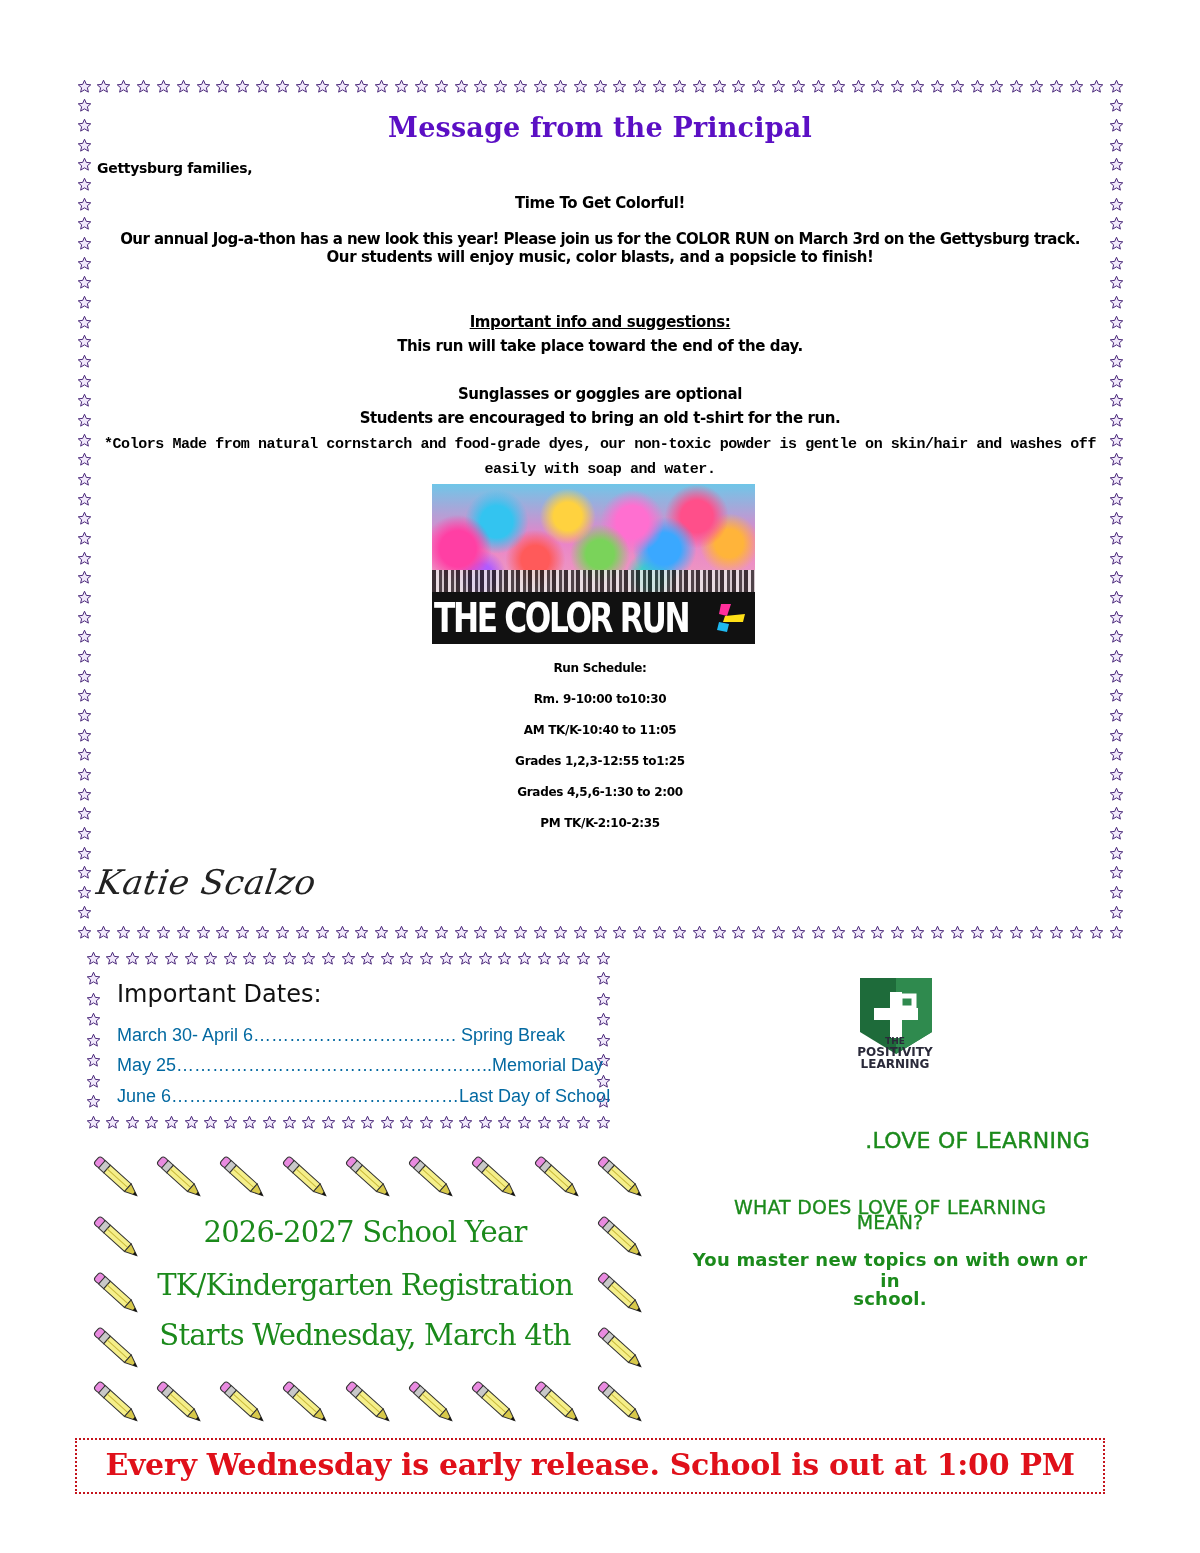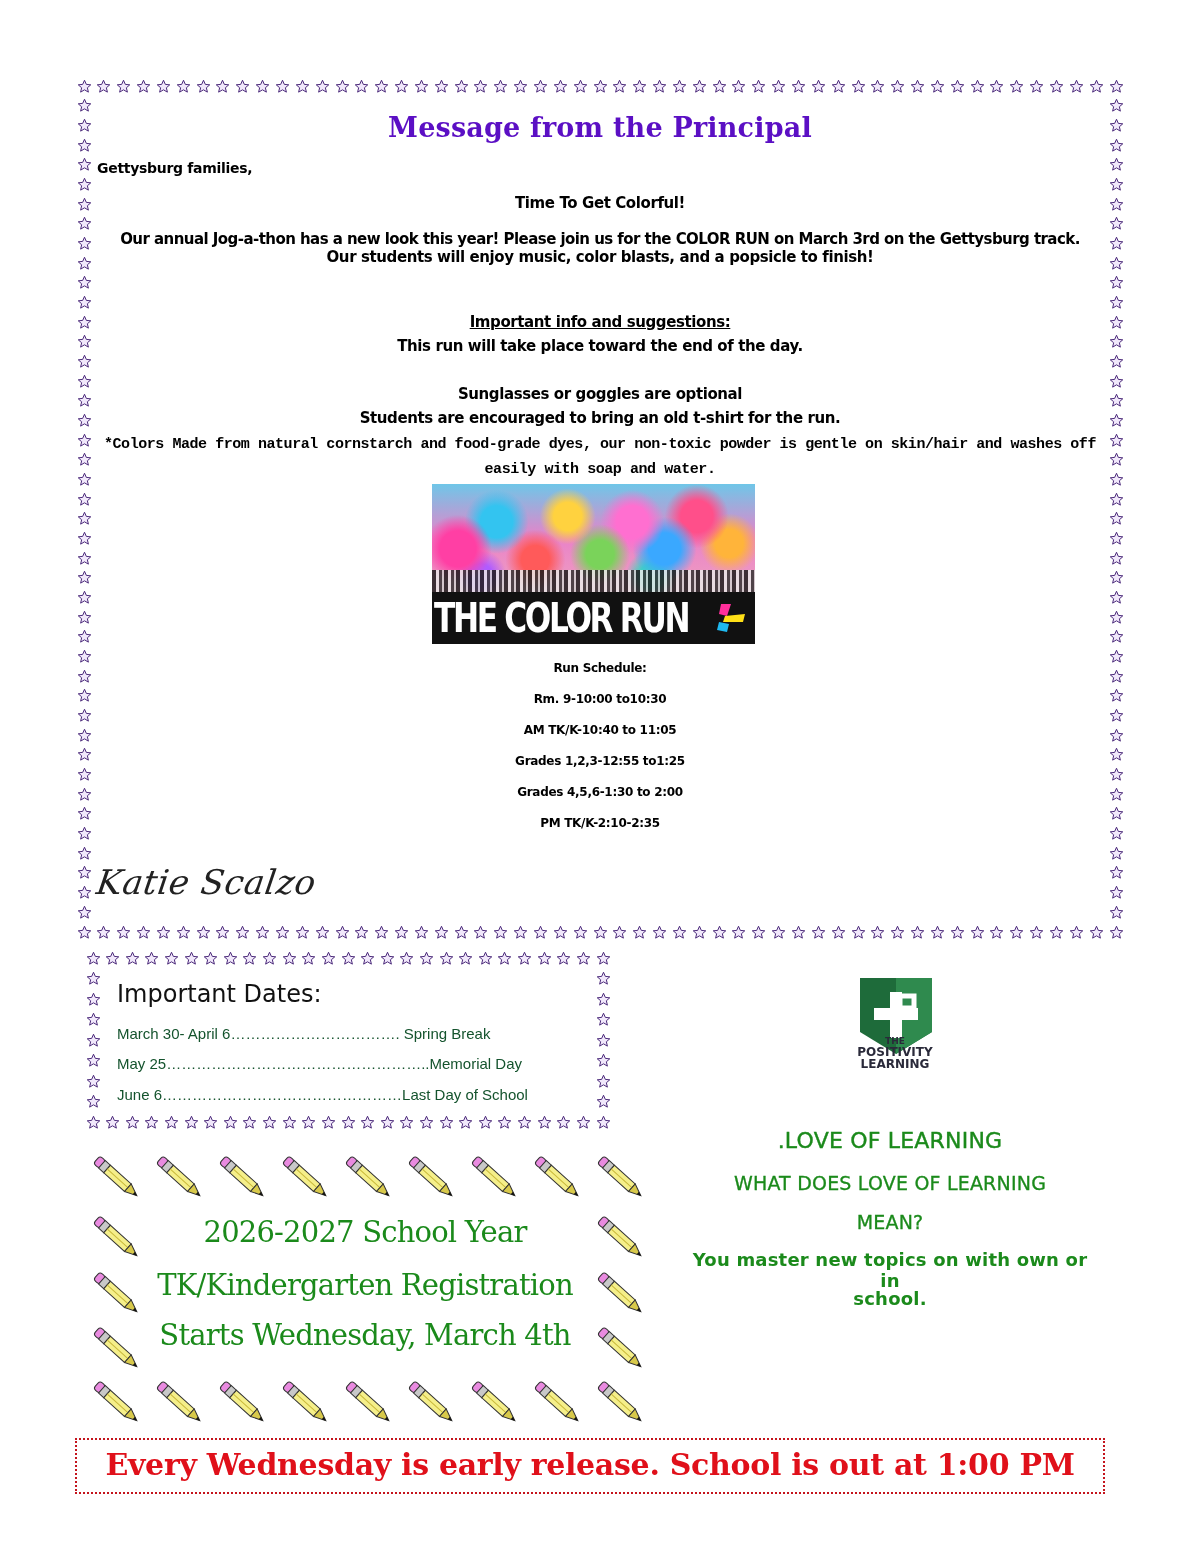--- a/index.html
+++ b/index.html
@@ -34,21 +34,21 @@
   .color-run-img .bar { position: absolute; left: 0; top: 108px; width: 323px; height: 52px; background: #111; }
   .color-run-img .bar-text { position: absolute; left: 2px; top: 108px; height: 52px; line-height: 52px; font-family: "DejaVu Sans", sans-serif; font-weight: bold; font-size: 40px; color: #fff; letter-spacing: -3px; transform: scaleX(0.78); transform-origin: left center; white-space: nowrap; }
   .color-run-img .logo-mark { position: absolute; left: 283px; top: 118px; width: 32px; height: 32px; }
 
   .sched { position: absolute; left: 0; width: 1200px; text-align: center; font-family: "DejaVu Sans", sans-serif; font-weight: bold; font-size: 12px; letter-spacing: -0.3px; }
 
   .signature { position: absolute; left: 97px; top: 862px; font-family: "DejaVu Serif", serif; font-style: italic; font-size: 34px; color: #222; letter-spacing: 0.5px; transform: skewX(-8deg); }
 
   
   .dates-title { position: absolute; left: 117px; top: 980px; font-family: "DejaVu Sans", sans-serif; font-size: 24px; color: #111; }
-  .date-row { position: absolute; left: 117px; font-family: "Liberation Sans", sans-serif; font-size: 15px; color: #14532d; white-space: nowrap; }
+  .date-row { position: absolute; left: 117px; font-family: "Liberation Sans", sans-serif; font-size: 18px; color: #0369a1; white-space: nowrap; }
 
   
   .pos-logo { position: absolute; left: 846px; top: 970px; width: 100px; height: 100px; }
   .pos-text { position: absolute; left: 820px; width: 150px; text-align: center; font-family: "DejaVu Sans", sans-serif; font-weight: bold; color: #2a2a3a; }
 
   
   .lol { position: absolute; left: 690px; width: 400px; text-align: center; font-family: "DejaVu Sans", sans-serif; color: #1b8a1b; font-weight: bold; letter-spacing: 0.2px; }
 
   
   .pencil { position: absolute; width: 56px; height: 54px; }
@@ -1397,22 +1397,22 @@
   <path d="M14 8 L86 8 L86 62 L50 84 L14 62 Z" fill="#1e6b3a"></path>
   <path d="M50 8 L86 8 L86 62 L50 84 Z" fill="#2f8a4e"></path>
   <rect x="44" y="22" width="12" height="46" fill="#ffffff"></rect>
   <rect x="28" y="38" width="44" height="12" fill="#ffffff"></rect>
   <rect x="54" y="26" width="14" height="12" fill="none" stroke="#ffffff" stroke-width="5"></rect>
 </svg>
 <div class="pos-text" style="top:1036px; font-size:9px;">THE</div>
 <div class="pos-text" style="top:1045px; font-size:12px;">POSITIVITY</div>
 <div class="pos-text" style="top:1057px; font-size:12px;">LEARNING</div>
 
-<div class="lol" style="top:1128px; font-size:22px; font-weight:normal; -webkit-text-stroke:0.4px #1b8a1b;">.LOVE OF LEARNING</div>
-<div class="lol" style="top:1172px; font-size:19px; font-weight:normal; -webkit-text-stroke:0.3px #1b8a1b;">WHAT DOES LOVE OF LEARNING</div>
+<div class="lol" style="top:1128px; font-size:22px; font-weight:normal;text-align:right; -webkit-text-stroke:0.4px #1b8a1b;">.LOVE OF LEARNING</div>
+<div class="lol" style="top:1196px; font-size:19px; font-weight:normal; -webkit-text-stroke:0.3px #1b8a1b;">WHAT DOES LOVE OF LEARNING</div>
 <div class="lol" style="top:1211px; font-size:19px; font-weight:normal; -webkit-text-stroke:0.3px #1b8a1b;">MEAN?</div>
 <div class="lol" style="top:1249px; font-size:18px;">You master new topics on with own or in</div>
 <div class="lol" style="top:1288px; font-size:18px;">school.</div>
 
 <div id="pencil-frame">
     <div class="pencil" style="left: 88px; top: 1150px;"><svg viewBox="0 0 56 54" width="56" height="54">
         <g transform="rotate(42 28 27)">
           <rect x="2" y="22" width="8" height="10" rx="3" fill="#e98ae0" stroke="#333" stroke-width="1"></rect>
           <rect x="9" y="22" width="7" height="10" fill="#c8c8c8" stroke="#333" stroke-width="1"></rect>
           <rect x="16" y="22" width="28" height="10" fill="#f5ef8a" stroke="#333" stroke-width="1"></rect>

